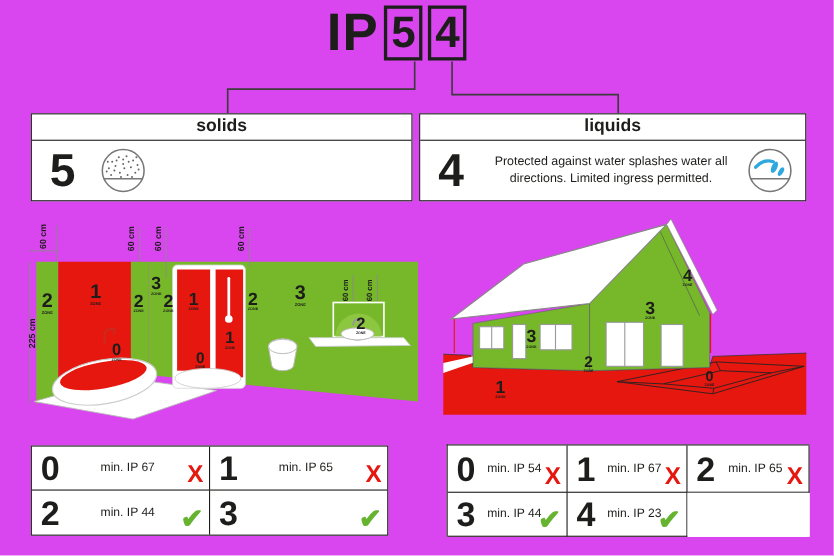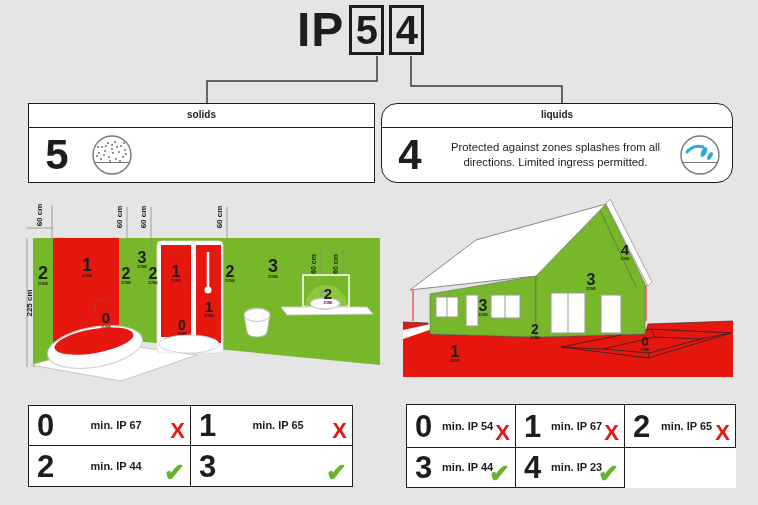--- a/index.html
+++ b/index.html
@@ -1,49 +1,49 @@
 <!DOCTYPE html>
 <html><head>
 <meta charset="utf-8">
 <style>
   html,body{margin:0;padding:0;background:#fff;}
-  #stage{position:relative;width:758px;height:505px;background:#e5e5e5;overflow:hidden;
+  #stage{position:relative;width:758px;height:505px;background:#d946ef;overflow:hidden;
          font-family:"Liberation Sans",sans-serif;color:#1d1d1b;}
   
   .title{position:absolute;left:297px;top:5px;display:flex;align-items:center;}
   .title .ip{font-size:48px;font-weight:bold;letter-spacing:1px;line-height:1;}
   .digit-box{width:29px;height:44px;border:3px solid #1d1d1b;margin-left:5px;
              display:flex;align-items:center;justify-content:center;
              font-size:40px;font-weight:bold;line-height:1;}
   
   .overlay{position:absolute;left:0;top:0;width:758px;height:505px;pointer-events:none;}
   
   .info-box{position:absolute;top:103px;height:80px;border:1.7px solid #1d1d1b;box-sizing:border-box;background:#fff;}
   .info-box.solids{left:28px;width:347px;}
-  .info-box.liquids{left:381px;width:352px;border-radius:16px;}
+  .info-box.liquids{left:381px;width:352px;}
   .info-header{height:23px;border-bottom:1.7px solid #1d1d1b;text-align:center;
-               font-weight:bold;font-size:10px;line-height:22px;}
+               font-weight:bold;font-size:16px;line-height:22px;}
   .info-body{display:flex;align-items:center;height:53px;}
   .info-digit{width:56px;text-align:center;font-size:42px;font-weight:bold;line-height:1;}
   .info-text{flex:1;font-size:11.3px;line-height:1.25;text-align:center;padding:0 2px;}
   .info-icon{width:46px;height:46px;margin:0 9px 0 4px;flex:0 0 auto;}
   
   .ztable{position:absolute;box-sizing:border-box;background:#fff;}
   .ztable.bath{left:28px;top:405px;width:325px;height:82px;border:1.7px solid #1d1d1b;
                display:grid;grid-template-columns:162px 1fr;grid-template-rows:40px 1fr;}
   .ztable.house{left:406px;top:404px;width:330px;height:84px;
                border-top:1.7px solid #1d1d1b;border-left:1.7px solid #1d1d1b;
                display:grid;grid-template-columns:109px 109px 1fr;grid-template-rows:43px 1fr;}
   .t-cell{position:relative;display:flex;align-items:center;box-sizing:border-box;}
   .bath .t-cell.c0,.bath .t-cell.c2{border-right:1.7px solid #1d1d1b;}
   .bath .t-cell.c0,.bath .t-cell.c1{border-bottom:1.7px solid #1d1d1b;}
   .house .t-cell{border-right:1.7px solid #1d1d1b;border-bottom:1.7px solid #1d1d1b;}
   .house .t-cell.empty{border:none;background:#fff;}
   .t-zone{font-size:31px;font-weight:bold;padding-left:8px;line-height:1;}
-  .t-req{flex:1;text-align:center;font-weight:bold;font-size:11px;line-height:1.15;
+  .t-req{flex:1;text-align:center;font-weight:normal;font-size:11px;line-height:1.15;
          padding:0 16px 0 4px;}
   .t-req.wrap{text-align:left;padding-left:10px;}
   .mark{position:absolute;right:5px;bottom:-1px;font-weight:800;line-height:1;}
   .mark.fail{color:#e5170f;font-size:22px;bottom:3px;}
   .mark.pass{color:#65b32e;font-size:25px;bottom:1px;}
   
   .diagram{position:absolute;}
   svg text{font-family:"Liberation Sans",sans-serif;}
 </style>
 </head>
@@ -96,21 +96,21 @@
             <circle cx="-15" cy="1" r="0.9"></circle>
         </g>
       </svg>
     </div>
   </div>
 
   <div class="info-box liquids">
     <div class="info-header">liquids</div>
     <div class="info-body">
       <div class="info-digit">4</div>
-      <div class="info-text">Protected against zones splashes from all directions. Limited ingress permitted.</div>
+      <div class="info-text">Protected against water splashes water all directions. Limited ingress permitted.</div>
       <svg class="info-icon" viewBox="-23 -23 46 46">
         <circle cx="0" cy="0" r="19" fill="#fff" stroke="#777" stroke-width="1.4"></circle>
         <line x1="-17.4" y1="7.5" x2="17.4" y2="7.5" stroke="#777" stroke-width="1.2"></line>
         <path d="M -13,-3 Q -6,-11 3,-8" fill="none" stroke="#2fa8dd" stroke-width="3" stroke-linecap="round"></path>
         <ellipse cx="4" cy="-3" rx="2.6" ry="5.5" fill="#2fa8dd" transform="rotate(25 4 -3)"></ellipse>
         <ellipse cx="10" cy="1" rx="2.1" ry="4.4" fill="#2fa8dd" transform="rotate(30 10 1)"></ellipse>
       </svg>
     </div>
   </div>
 

